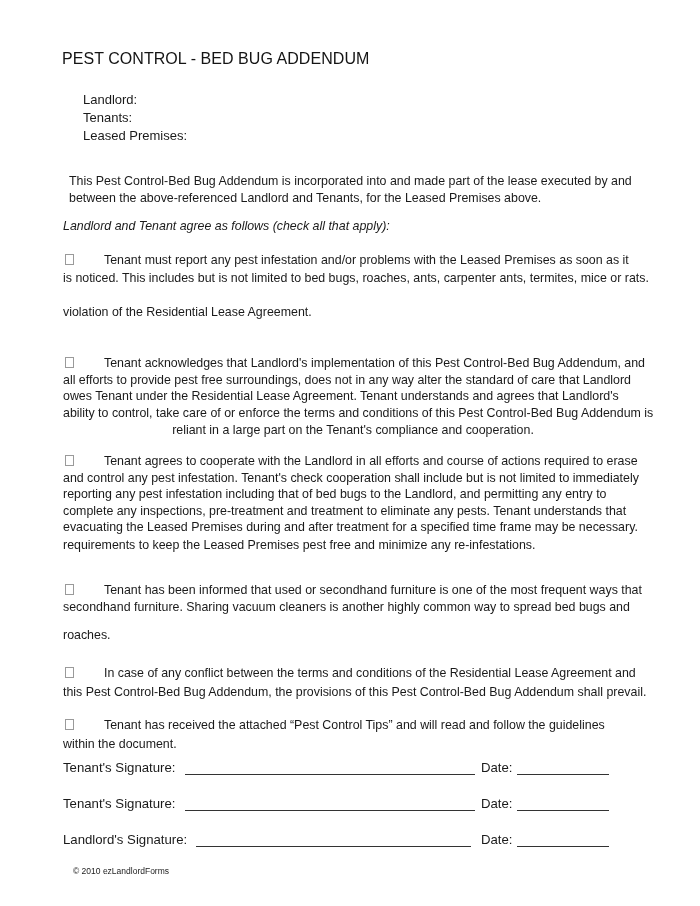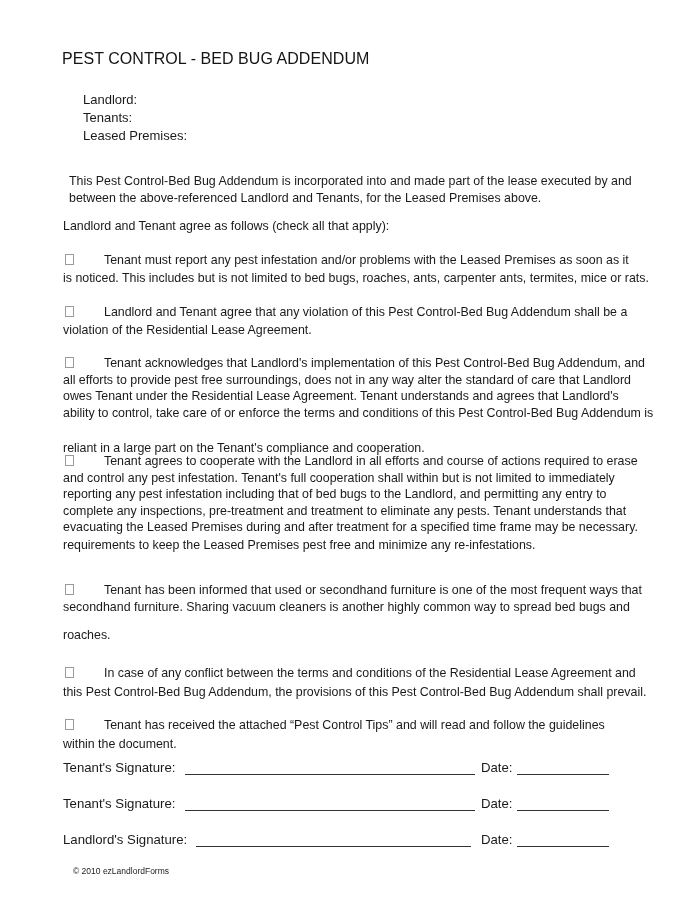--- a/index.html
+++ b/index.html
@@ -37,43 +37,42 @@
     <div>Landlord:</div>
     <div>Tenants:</div>
     <div>Leased Premises:</div>
   </div>
 
   <div class="p" style="top:173px;margin-left:6px;">
     <span class="line">This Pest Control-Bed Bug Addendum is incorporated into and made part of the lease executed by and</span>
     <span class="line">between the above-referenced Landlord and Tenants, for the Leased Premises above.</span>
   </div>
 
-  <div class="p" style="top:218px;">Landlord and Tenant agree as follows (check all that apply):</div>
+  <div class="p" style="top:218px;font-style:italic;">Landlord and Tenant agree as follows (check all that apply):</div>
 
   <div class="p" style="top:251px; line-height:18px;">
     <span class="line"><span class="cb"></span><span>Tenant must report any pest infestation and/or problems with the Leased Premises as soon as it</span></span>
     <span class="line">is noticed. This includes but is not limited to bed bugs, roaches, ants, carpenter ants, termites, mice or rats.</span>
   </div>
 
   <div class="p" style="top:303px; line-height:18px;">
-    <span class="line"><span class="cb"></span><span>Landlord and Tenant agree that any violation of this Pest Control-Bed Bug Addendum shall be a</span></span>
     <span class="line">violation of the Residential Lease Agreement.</span>
   </div>
 
   <div class="p" style="top:355px;">
     <span class="line"><span class="cb"></span><span>Tenant acknowledges that Landlord's implementation of this Pest Control-Bed Bug Addendum, and</span></span>
     <span class="line">all efforts to provide pest free surroundings, does not in any way alter the standard of care that Landlord</span>
     <span class="line">owes Tenant under the Residential Lease Agreement. Tenant understands and agrees that Landlord's</span>
     <span class="line">ability to control, take care of or enforce the terms and conditions of this Pest Control-Bed Bug Addendum is</span>
-    <span class="line" style="margin-top:19px;">reliant in a large part on the Tenant's compliance and cooperation.</span>
+    <span class="line" style="margin-top:1px;text-align:center;">reliant in a large part on the Tenant's compliance and cooperation.</span>
   </div>
 
   <div class="p" style="top:453px;">
     <span class="line"><span class="cb"></span><span>Tenant agrees to cooperate with the Landlord in all efforts and course of actions required to erase</span></span>
-    <span class="line">and control any pest infestation. Tenant's full cooperation shall within but is not  limited to immediately</span>
+    <span class="line">and control any pest infestation. Tenant's check cooperation shall include but is not  limited to immediately</span>
     <span class="line">reporting any pest infestation including that of bed bugs to the Landlord, and permitting any entry to</span>
     <span class="line">complete any inspections, pre-treatment and treatment to eliminate any pests. Tenant understands that</span>
     <span class="line">evacuating the Leased Premises during and after treatment for a specified time frame may be necessary.</span>
     <span class="line" style="margin-top:1px;">requirements to keep the Leased Premises pest free and minimize any re-infestations.</span>
   </div>
 
   <div class="p" style="top:582px;">
     <span class="line"><span class="cb"></span><span>Tenant has been informed that used or secondhand furniture is one of the most frequent ways that</span></span>
     <span class="line">secondhand furniture. Sharing vacuum cleaners is another highly common way to spread bed bugs and</span>
     <span class="line" style="margin-top:12px;">roaches.</span>

